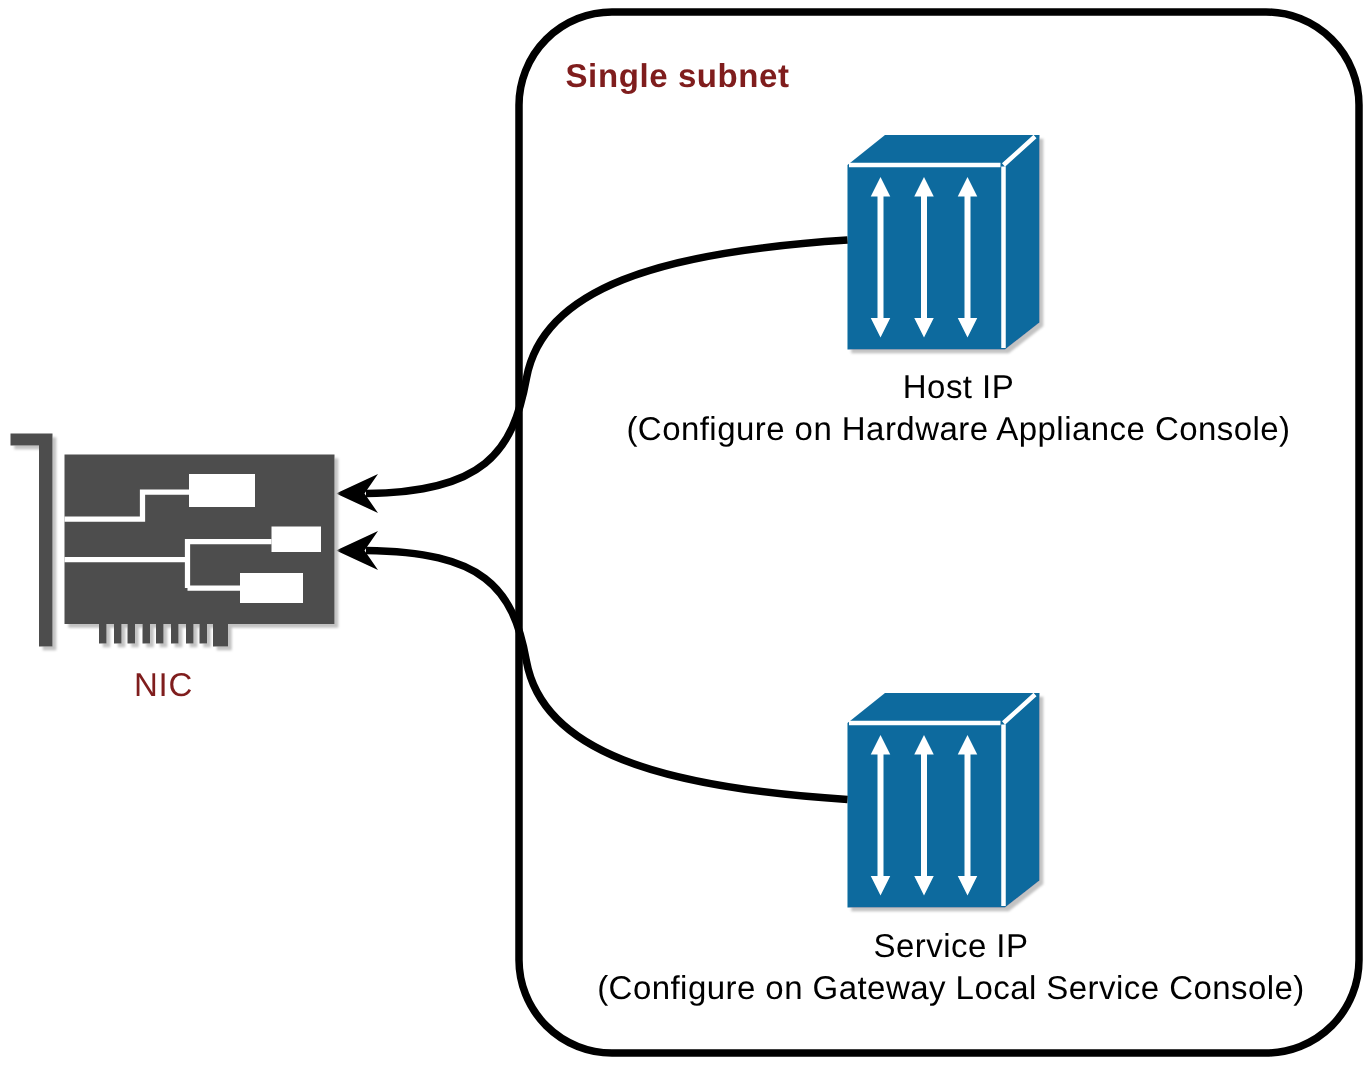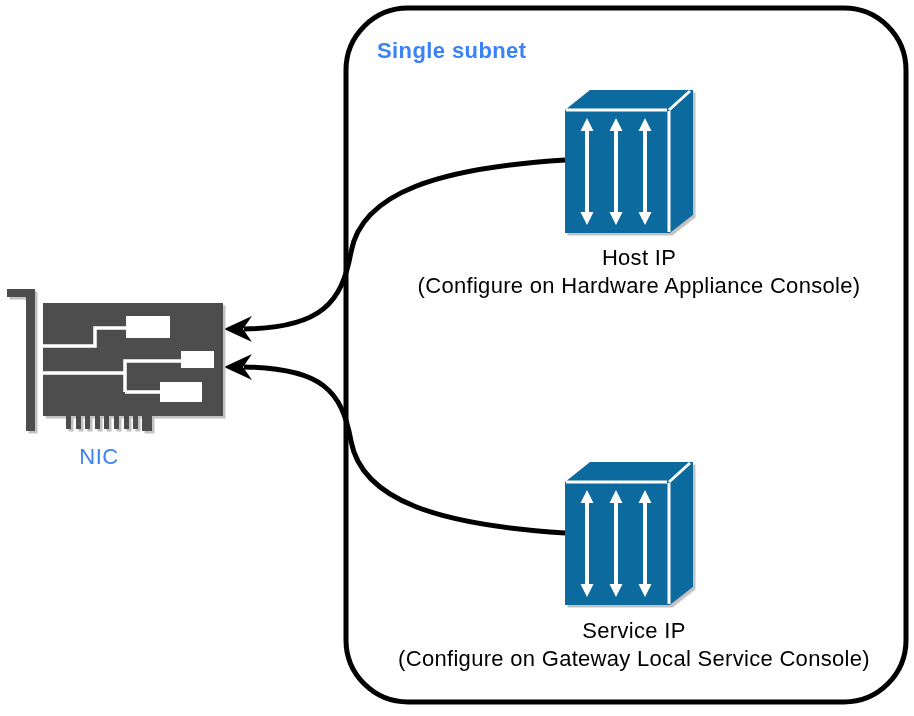--- a/index.html
+++ b/index.html
@@ -5,40 +5,40 @@
   html, body { margin: 0; padding: 0; background: #ffffff; }
   .stage {
     position: relative;
     width: 914px;
     height: 716px;
     background: #ffffff;
     font-family: "Liberation Sans", sans-serif;
     overflow: hidden;
   }
   .stage svg { position: absolute; left: 0; top: 0; }
-  .label { position: absolute; color: #3b82f6; }
+  .label { position: absolute; color: #7f1d1d; }
   .subnet-label {
     left: 377px; top: 38px;
     font-size: 22px; font-weight: bold;
     letter-spacing: 0.4px;
     white-space: nowrap;
   }
   .caption {
     position: absolute;
     text-align: center;
     font-size: 22px;
     line-height: 28px;
     letter-spacing: 0.3px;
     color: #000;
     white-space: nowrap;
   }
   .caption-host   { left: 359px; top: 244px; width: 560px; }
   .caption-service{ left: 349px; top: 617px; width: 570px; }
   .nic-label {
-    left: 38px; top: 444px; width: 122px;
+    left: 48px; top: 444px; width: 122px;
     text-align: center;
     font-size: 22px;
     letter-spacing: 0.5px;
   }
 </style>
 </head>
 <body>
 
 <div class="stage">
 

